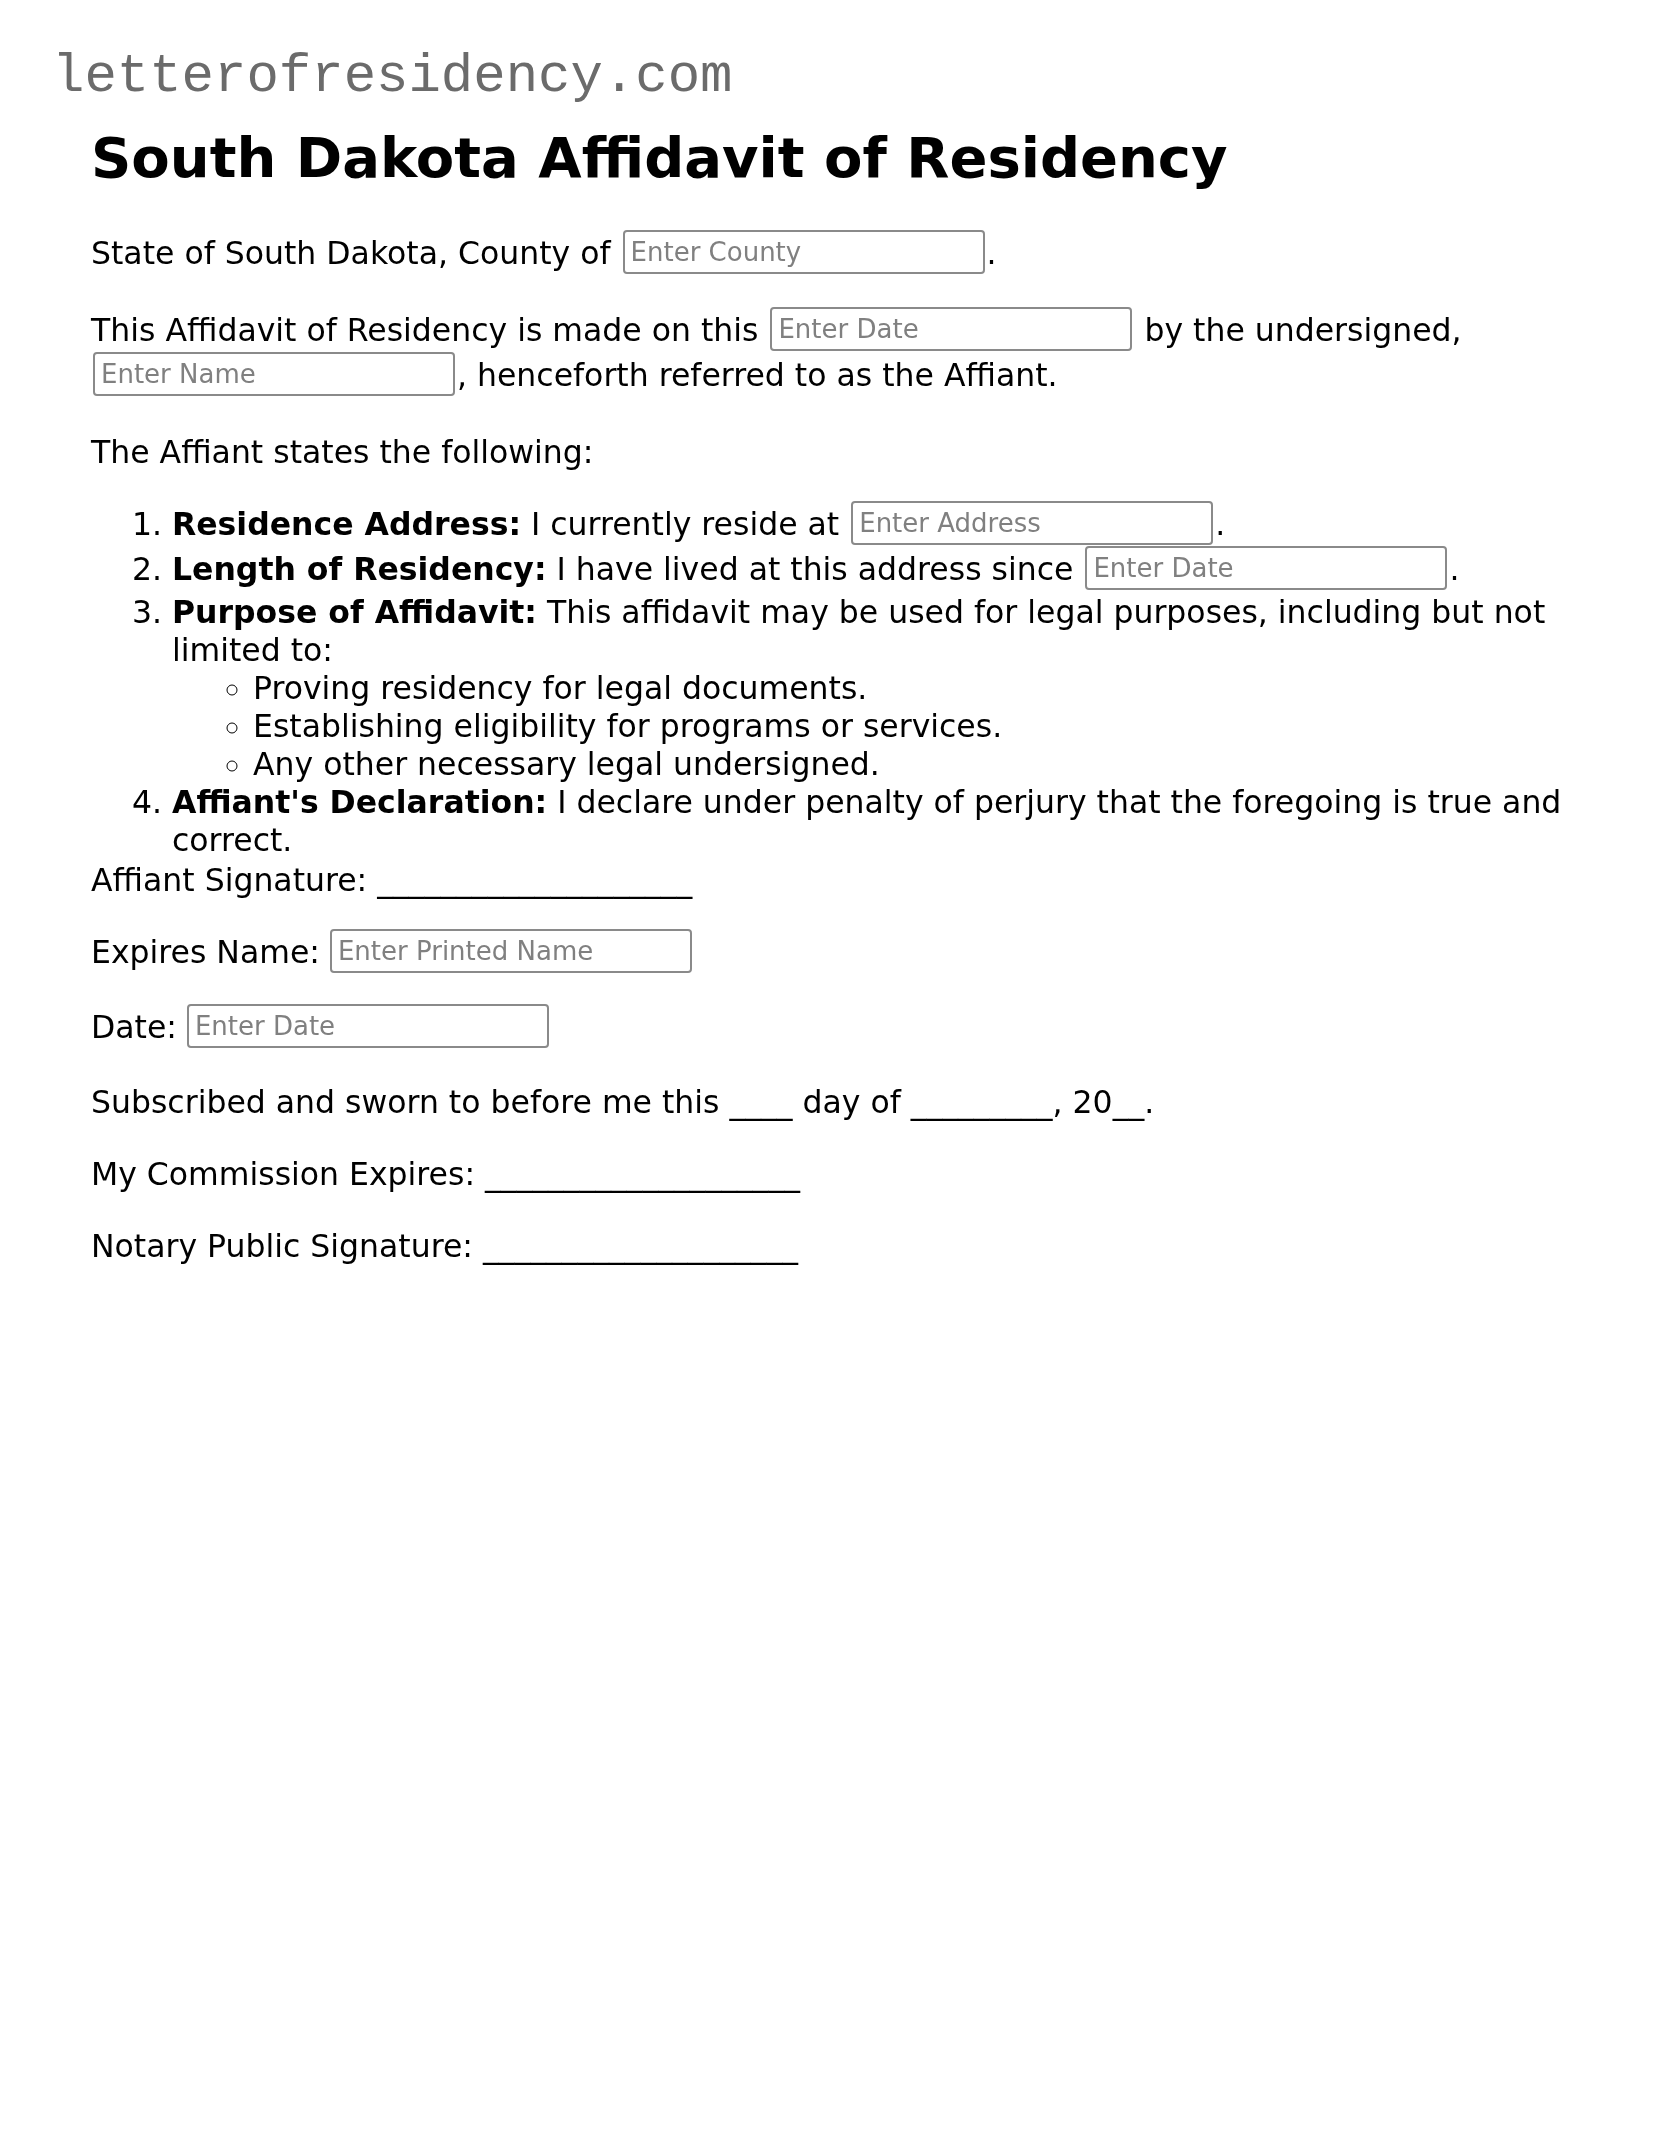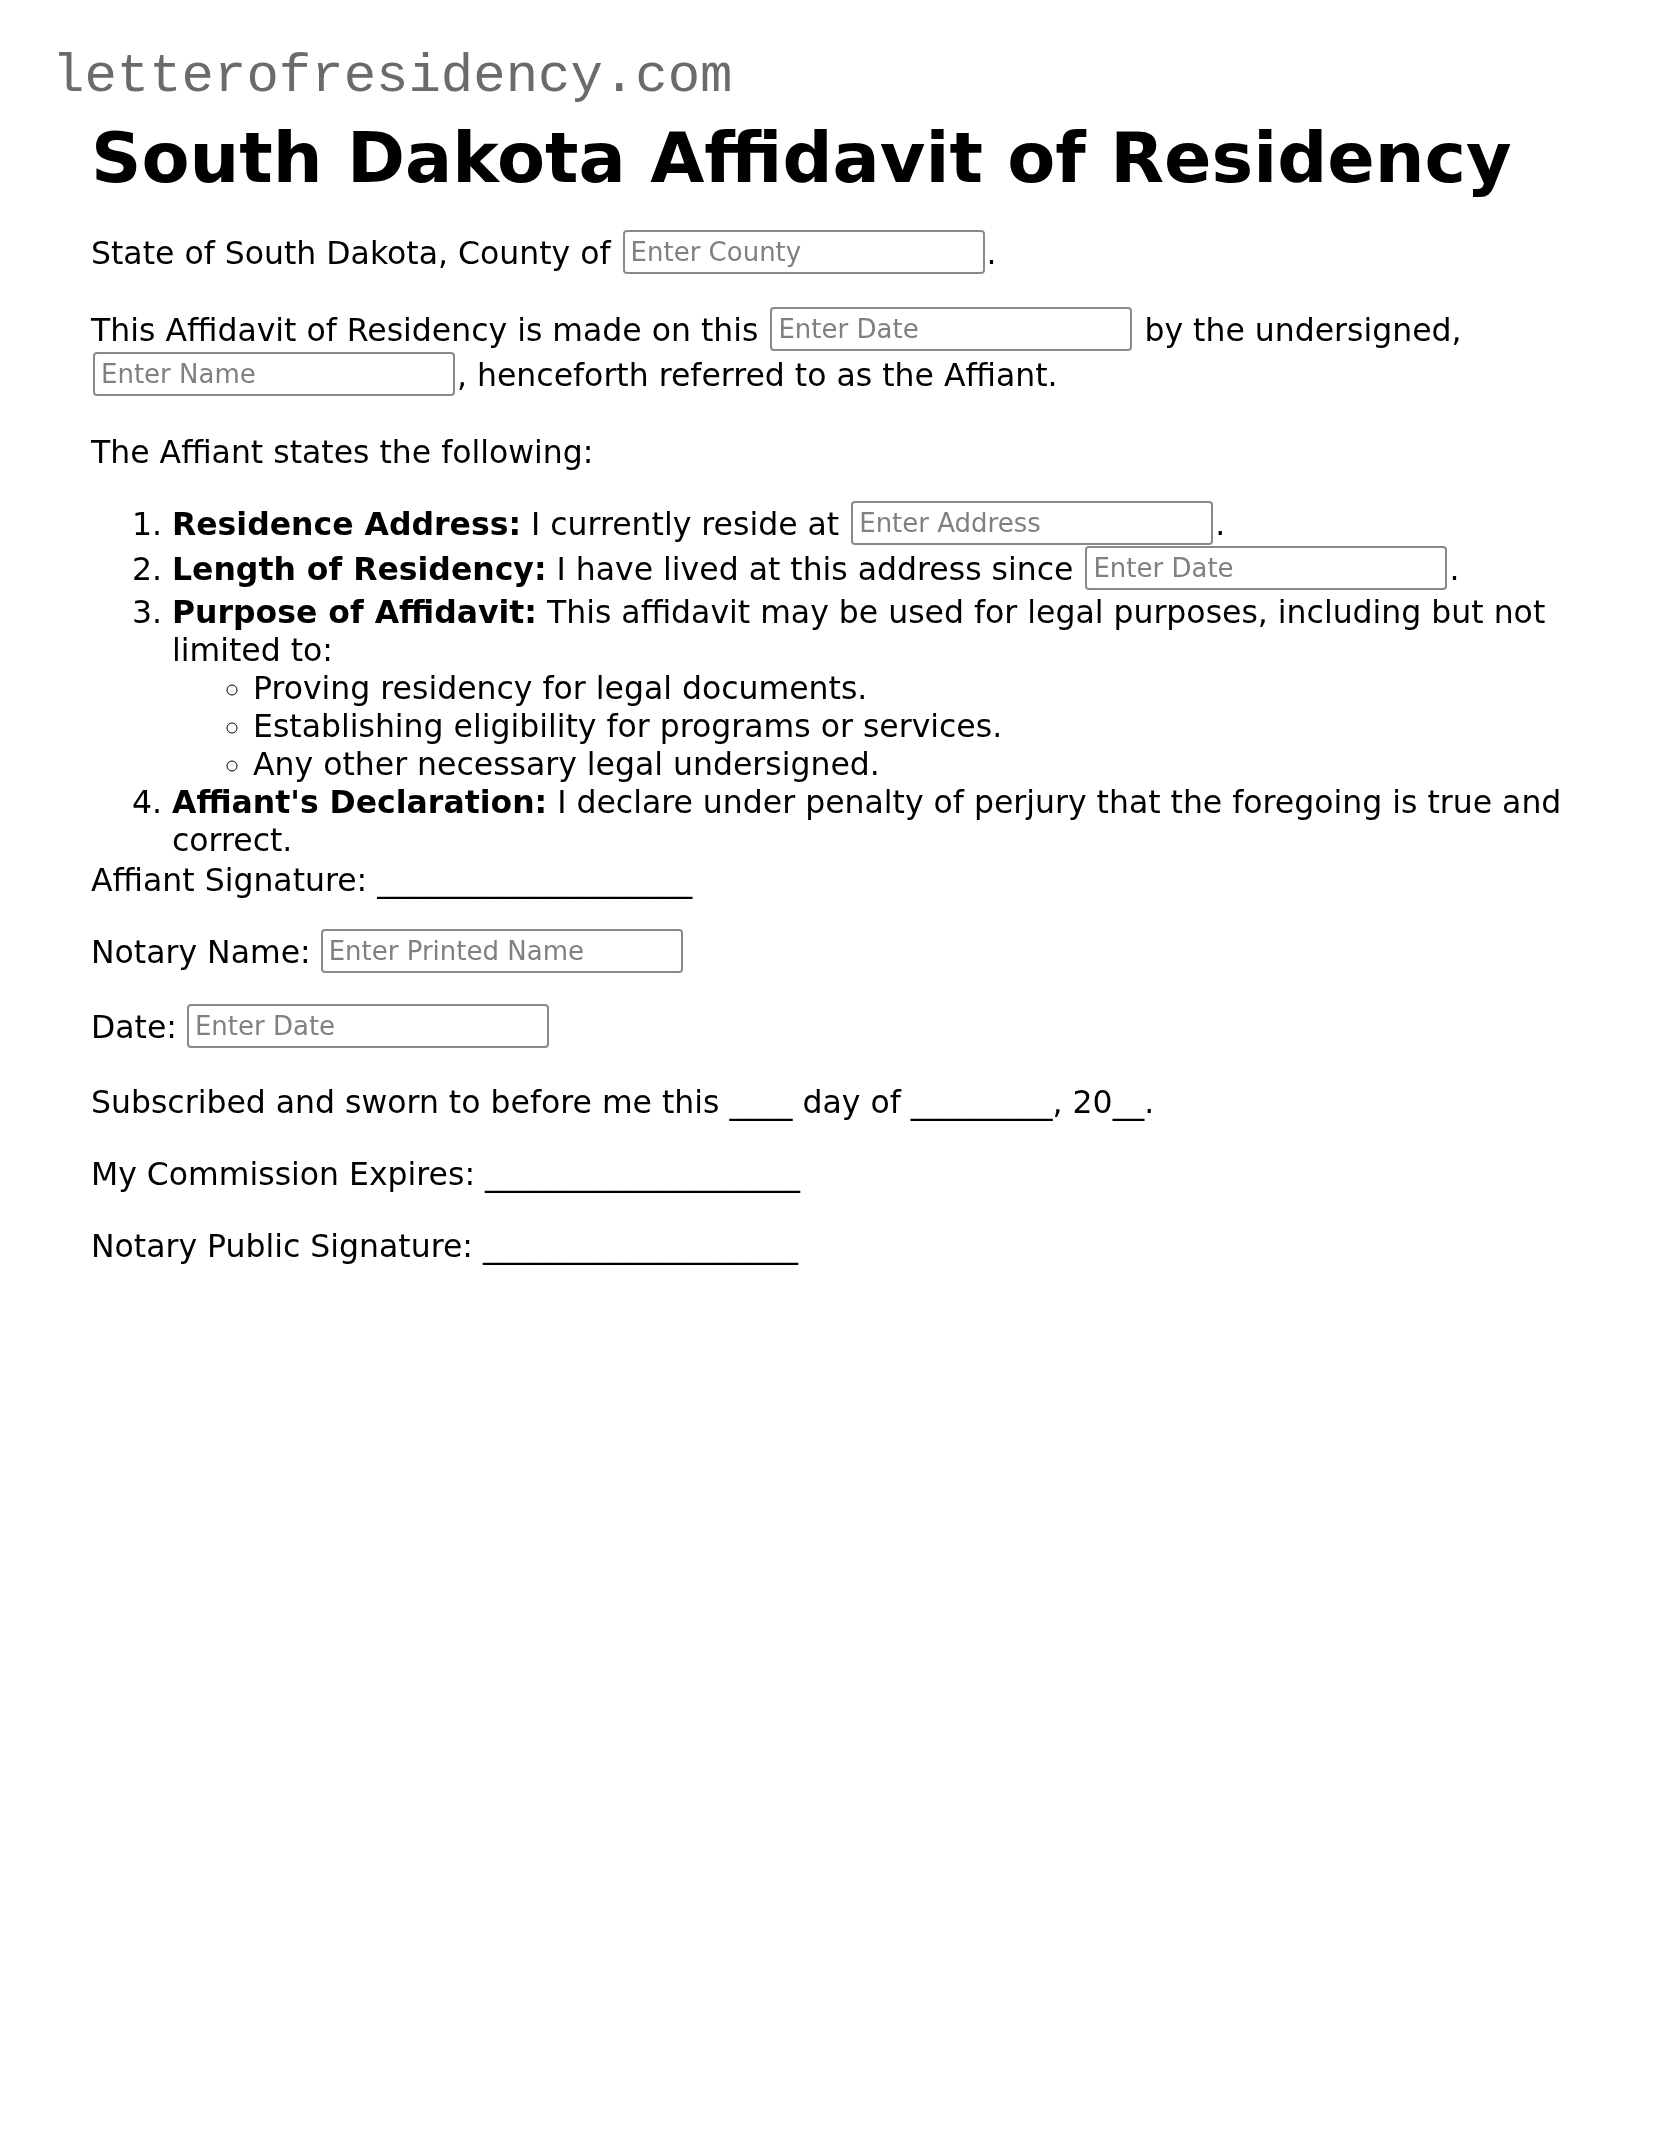--- a/index.html
+++ b/index.html
@@ -10,21 +10,21 @@
     .brand {
       position: absolute; left: 52px; top: 50px;
       font-family: "Liberation Mono", "DejaVu Sans Mono", monospace;
       font-size: 54px; color: #6b6b6b; line-height: 1; letter-spacing: 0px;
     }
     .doc {
       position: absolute; left: 91px; top: 118px; width: 1500px;
       font-size: 31.5px; line-height: 42px;
     }
     h1 {
-      margin: 0; font-size: 70px; font-weight: bold; line-height: 80px;
+      margin: 0; font-size: 56px; font-weight: bold; line-height: 80px;
       font-family: "DejaVu Sans", sans-serif;
     }
     p { margin: 0; }
     .p-county { margin-top: 34px; }
     .p-made { margin-top: 32px; }
     .p-states { margin-top: 32px; }
     input.field {
       font-family: "DejaVu Sans", sans-serif; font-size: 26px; color: #ef4444;
       width: 362px; height: 44px; box-sizing: border-box;
       border: 2px solid #8a8a8a; border-radius: 4px; padding: 0 6px;
@@ -63,21 +63,21 @@
         <li>Proving residency for legal documents.</li>
         <li>Establishing eligibility for programs or services.</li>
         <li>Any other necessary legal undersigned.</li>
       </ul>
     </li>
     <li class="tight"><b>Affiant's Declaration:</b><span> I declare under penalty of perjury that the foregoing is true and correct.</span></li>
   </ol>
 
   <p class="p-affsig"><span>Affiant Signature: </span><span>____________________</span></p>
 
-  <p class="sig-row"><span>Notary Name: </span><input class="field" type="text" style="margin-left: 0px;" placeholder="Enter Printed Name"></p>
+  <p class="sig-row"><span>Expires Name: </span><input class="field" type="text" style="margin-left: 0px;" placeholder="Enter Printed Name"></p>
 
   <p class="sig-row"><span>Date: </span><input class="field" type="text" style="margin-left: 0px;" placeholder="Enter Date"></p>
 
   <p class="sig-row">Subscribed and sworn to before me this ____ day of _________, 20__.</p>
 
   <p class="sig-row"><span>My Commission Expires: </span><span>____________________</span></p>
 
   <p class="sig-row"><span>Notary Public Signature: </span><span>____________________</span></p>
 </div>
 

